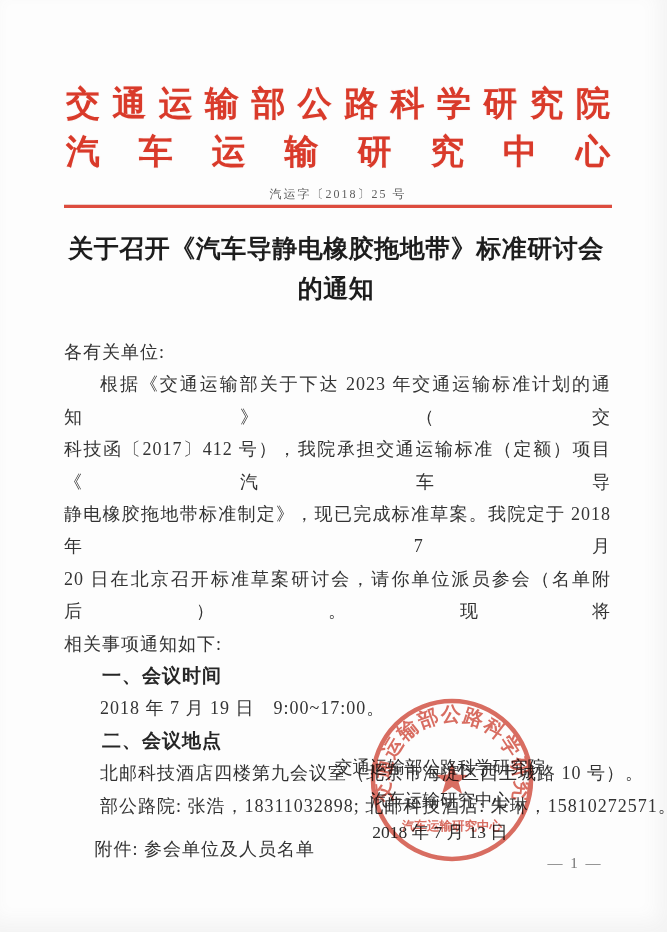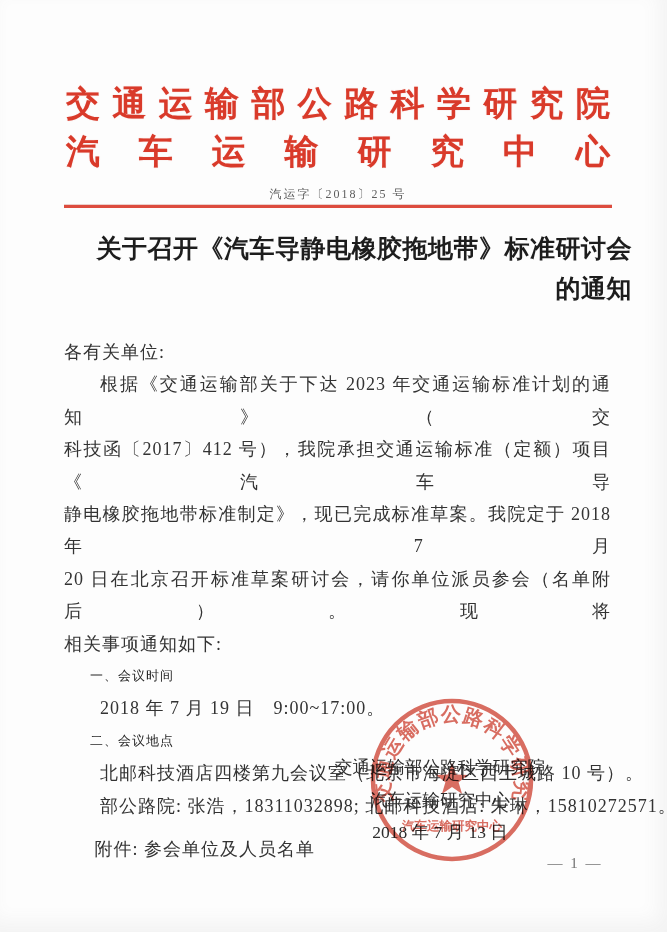--- a/index.html
+++ b/index.html
@@ -43,21 +43,21 @@
     left: 64px; right: 55px; top: 205px;
     height: 3px;
     background: #dd4c3e;
     box-shadow: 0 -1px 0 rgba(200,120,110,0.35);
   }
 
   
   .notice-title {
     position: absolute;
     left: 40px; right: 35px; top: 229px;
-    text-align: right;
+    text-align: center;
     font-size: 25px;
     font-weight: bold;
     color: #1d1d1d;
     line-height: 40px;
     letter-spacing: 0.5px;
   }
 
   
   .body-col {
     position: absolute;
@@ -65,23 +65,23 @@
     font-size: 18px;
     line-height: 32.4px;
     letter-spacing: 1px;
     color: #333;
   }
   .para-line { text-align: justify; text-align-last: justify; }
   div.para-line:first-of-type { text-indent: 2em; }
   div.para-line:last-of-type { text-align-last: left; }
   .sec-heading {
     padding-left: 2em;
-    font-weight: normal;
+    font-weight: bold;
     font-family: "Liberation Sans", sans-serif;
-    font-size: 13px;
+    font-size: 19px;
     color: #262626;
   }
   .sec-content { padding-left: 2em; white-space: nowrap; }
   .attachment { padding-left: 1.7em; margin-top: 11px; }
 
   
   .signature {
     position: absolute;
     left: 300px; width: 280px; top: 751px;
     text-align: center;

